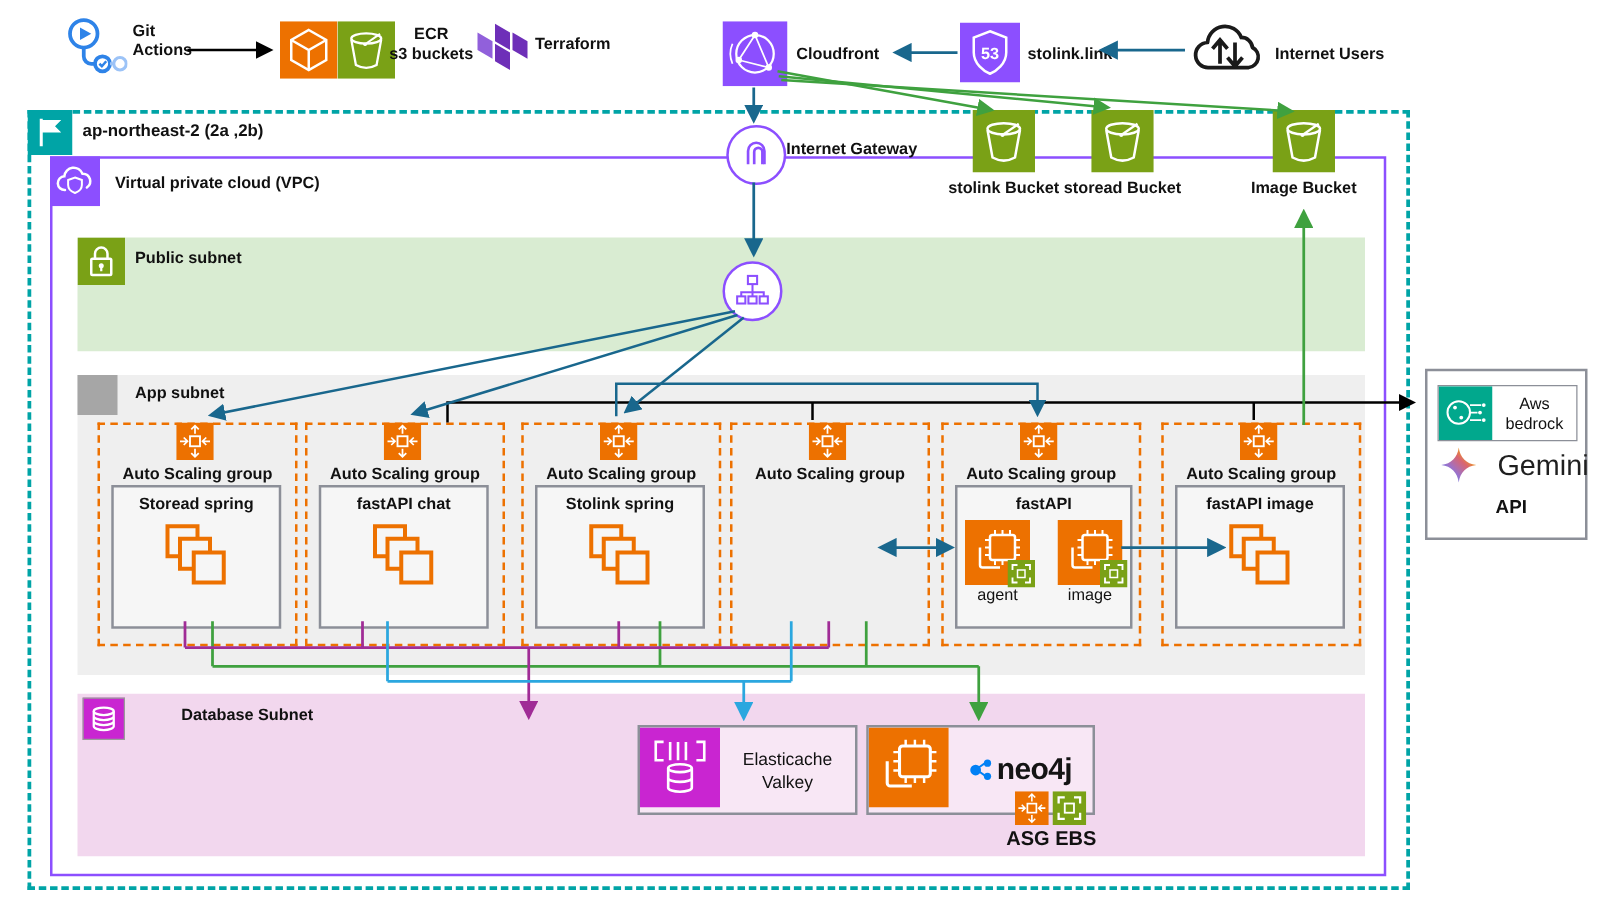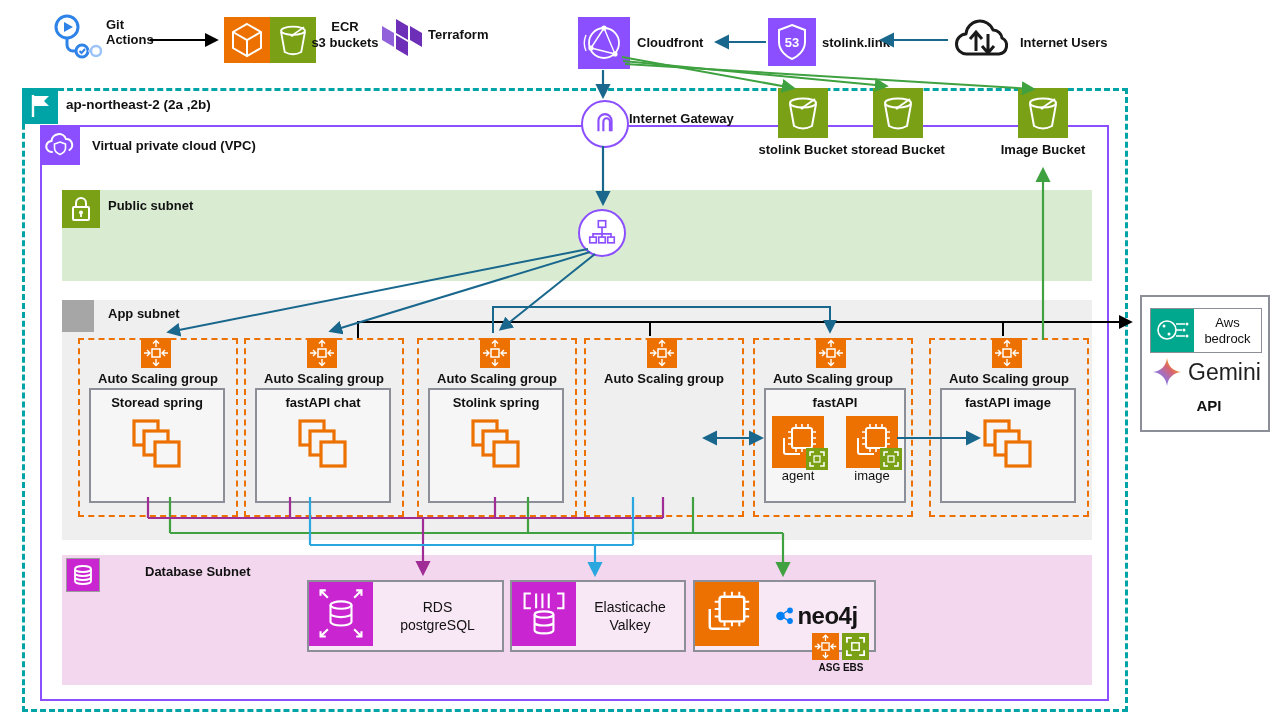--- a/index.html
+++ b/index.html
@@ -338,36 +338,20 @@
       <div class="abs" style="left:38px;top:26px;">
         <svg width="56" height="56" viewBox="0 0 56 56">
           <rect x="5" y="5" width="24" height="24" fill="#f6f6f6" stroke="#ED7100" stroke-width="3.2"></rect>
           <rect x="15" y="15" width="24" height="24" fill="#f6f6f6" stroke="#ED7100" stroke-width="3.2"></rect>
           <rect x="26" y="26" width="24" height="24" fill="#f6f6f6" stroke="#ED7100" stroke-width="3.2"></rect>
           </svg>
       </div>
     </div>
   </div>
 
-  <div class="abs dbbox" style="left:307px;top:580px;width:193px;height:68px;">
-    <div style="width:64px;flex:none;">
-      <svg width="64" height="64" viewBox="0 0 61 61">
-          <rect width="61" height="61" fill="#C925D1"></rect>
-        <ellipse cx="30.5" cy="22" rx="10" ry="3.5" stroke="#fff" stroke-width="2" fill="none"></ellipse>
-        <path d="M20.5,22 V38 a10,3.5 0 0 0 20,0 V22 M20.5,30 a10,3.5 0 0 0 20,0" stroke="#fff" stroke-width="2" fill="none"></path>
-        <path d="M18,15 L11,8 M11,13 V8 H16 M43,15 L50,8 M50,13 V8 H45 M18,45 L11,52 M11,47 V52 H16 M43,45 L50,52 M50,47 V52 H45" stroke="#fff" stroke-width="2" fill="none"></path>
-        </svg>
-    </div>
-    <div class="txt">
-      <div>
-          <div>RDS</div>
-          <div>postgreSQL</div>
-        </div>
-    </div>
-  </div>
 
   <div class="abs dbbox" style="left:510px;top:580px;width:172px;height:68px;">
     <div style="width:64px;flex:none;">
       <svg width="64" height="64" viewBox="0 0 61 61">
           <rect width="61" height="61" fill="#C925D1"></rect>
         <path d="M18,11 H12 V25 H18 M43,11 H49 V25 H43 M23,11 V25 M29,11 V25 M35,11 V25" stroke="#fff" stroke-width="2" fill="none"></path>
         <ellipse cx="30.5" cy="31" rx="9" ry="3" stroke="#fff" stroke-width="2" fill="none"></ellipse>
         <path d="M21.5,31 V46 a9,3 0 0 0 18,0 V31 M21.5,38.5 a9,3 0 0 0 18,0" stroke="#fff" stroke-width="2" fill="none"></path>
         </svg>
     </div>
@@ -405,21 +389,21 @@
       <path d="M15,9 V3 M12,5.5 L15,2.5 L18,5.5 M15,21 V27 M12,24.5 L15,27.5 L18,24.5 M3,15 H9 M6,12 L9,15 L6,18 M27,15 H21 M24,12 L21,15 L24,18" stroke="#fff" stroke-width="1.4" fill="none"></path>
       </svg>
   </div>
   <div class="abs" style="left:842px;top:633px;">
     <svg width="27" height="27" viewBox="0 0 22 22">
         <rect width="22" height="22" fill="#7AA116"></rect>
       <path d="M4,8 V4 H8 M14,4 H18 V8 M18,14 V18 H14 M8,18 H4 V14" stroke="#fff" stroke-width="1.5" fill="none"></path>
       <rect x="8" y="8" width="6" height="6" stroke="#fff" stroke-width="1.2" fill="none"></rect>
       </svg>
   </div>
-  <div class="abs lbl2" style="left:796px;top:662px;width:90px;font-size:10px;">ASG EBS</div>
+  <div class="abs lbl2" style="left:796px;top:662px;width:90px;font-size:16px;">ASG EBS</div>
 
   <div class="abs apipanel" style="left:1140px;top:295px;width:126px;height:133px;">
     <div class="abs bedrockbox" style="left:8px;top:11px;width:110px;height:43px;">
       <div style="width:43px;flex:none;">
         <svg width="43" height="43" viewBox="0 0 43 43">
             <rect width="43" height="43" fill="#01A88D"></rect>
           <circle cx="16" cy="21" r="9" stroke="#fff" stroke-width="1.6" fill="none"></circle>
           <circle cx="13" cy="17" r="1.5" fill="#fff"></circle>
             <circle cx="18" cy="25" r="1.5" fill="#fff"></circle>
           <path d="M25,15 H34 M25,21 H31 M25,27 H34" stroke="#fff" stroke-width="1.4"></path>
@@ -428,21 +412,21 @@
             <circle cx="36" cy="27" r="1.5" fill="#fff"></circle>
           </svg>
       </div>
       <div class="txt" style="flex:1;display:flex;align-items:center;justify-content:center;font-size:13px;line-height:1.2;text-align:center;">
         <div>
             <div>Aws</div>
             <div>bedrock</div>
           </div>
       </div>
     </div>
-    <div class="abs" style="left:10px;top:60px;display:flex;align-items:center;gap:6px;">
+    <div class="abs" style="left:10px;top:60px;display:flex;align-items:center;gap:16px;">
       <svg width="30" height="30" viewBox="0 0 30 30">
         <defs>
             <linearGradient id="gemgrad" x1="0" y1="1" x2="1" y2="0">
           <stop offset="0%" stop-color="#4285F4"></stop>
               <stop offset="35%" stop-color="#9B72CB"></stop>
           <stop offset="60%" stop-color="#D96570"></stop>
               <stop offset="80%" stop-color="#F2A60C"></stop>
           <stop offset="100%" stop-color="#34A853"></stop>
             </linearGradient>
           </defs>

